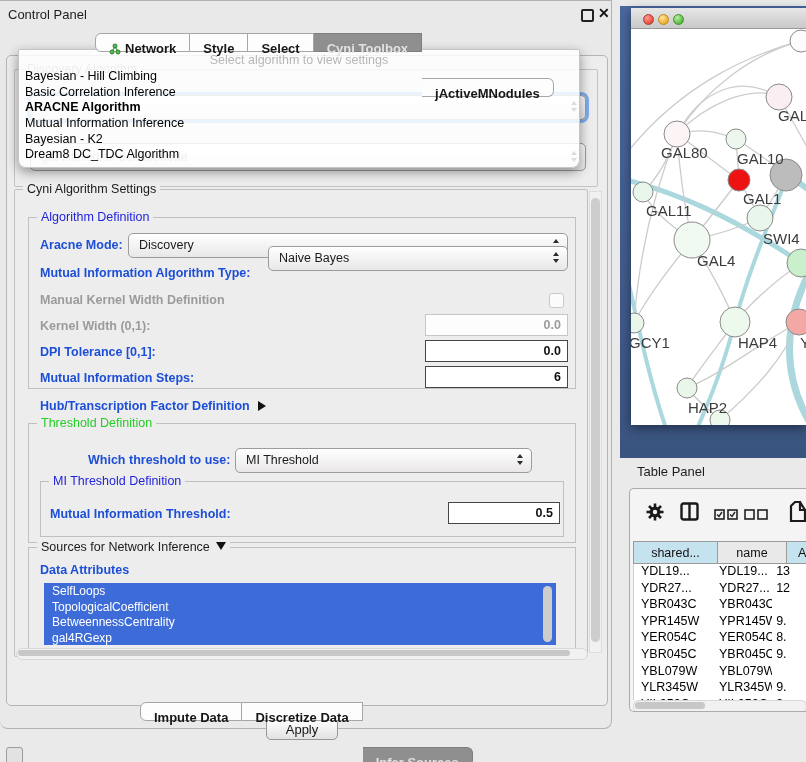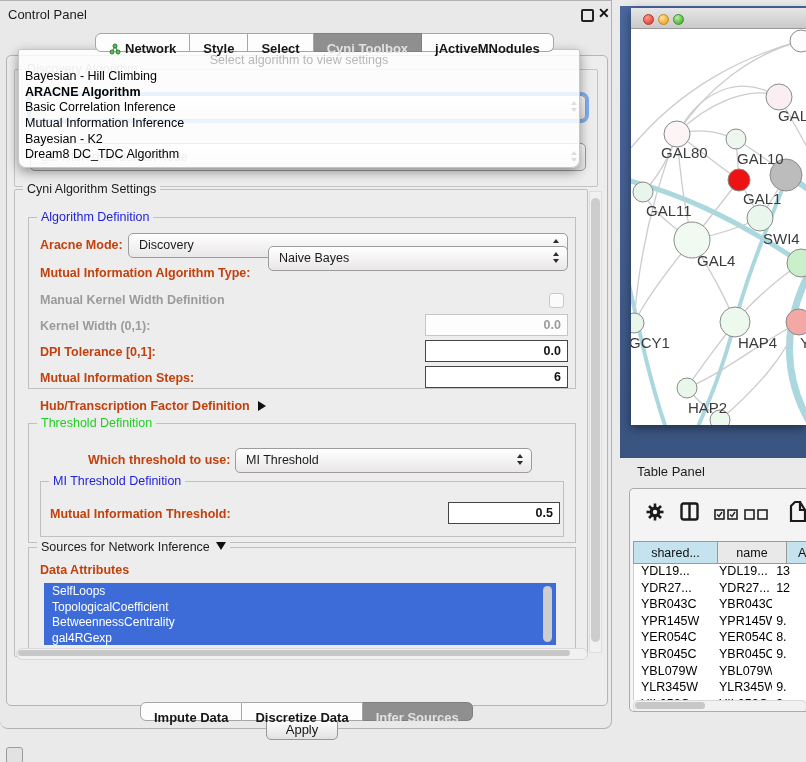--- a/index.html
+++ b/index.html
@@ -22,21 +22,21 @@
   #cp-close{left:598px;top:4px;font-size:14px;font-weight:bold;color:#111;}
   
   .tabbar{display:flex;}
   #top-tabs{left:95px;top:32px;height:22px;z-index:60;}
   .tab{
     background:#fdfdfd;border:1px solid #a6a6a6;border-left:none;
     font-size:13px;font-weight:bold;color:#161616;
     padding:7px 13px 0 13px;height:19px;box-sizing:border-box;white-space:nowrap;
   }
   .tab:first-child{border-left:1px solid #a6a6a6;border-radius:6px 0 0 6px;}
-  .tab:last-child{border-radius:0 6px 6px 0;}
+  .tab:last-child{border-radius:0 6px 6px 0;margin-top:45px;}
   .tab.selected{background:#8f8f8f;color:#e2e2e2;border-color:#7f7f7f;}
   .tab .ticon{display:inline-block;vertical-align:-2px;margin-right:4px;}
   
   #cp-content{left:6px;top:54px;width:600px;height:649px;background:#ededed;
     border:1px solid #b5b5b5;border-radius:5px;}
   
   #grp-inference{left:14px;top:68px;width:582px;height:116px;border:1px solid #c3c3c3;border-radius:2px;}
   .grp-label{position:absolute;top:-8px;left:8px;background:#ededed;padding:0 4px;font-size:12.5px;color:#1b1b1b;white-space:nowrap;}
   .grp-label.gray{color:#8f8f8f;}
   .grp-label.blue{color:#2222dd;}
@@ -58,21 +58,21 @@
     background:rgba(255,255,255,.84);
     border:1px solid #c6c6c6;border-radius:2px 2px 8px 8px;
     box-shadow:0 4px 12px rgba(0,0,0,.4);
     padding:1px 0 5px 0;
   }
   .pitem{font-size:12.5px;color:#000;padding:1px 6px;height:13.7px;white-space:nowrap;}
   .pitem.bold{font-weight:bold;}
   #popup-placeholder{font-size:12.5px;color:#b7b7b7;text-align:center;padding:2px 0 1px 0;}
   
   #grp-settings{left:14px;top:188px;width:572px;height:466px;border:1px solid #c0c0c0;border-radius:2px;}
-  .lbl{position:absolute;font-size:12.5px;font-weight:bold;color:#c2410c;white-space:nowrap;}
+  .lbl{position:absolute;font-size:12.5px;font-weight:bold;color:#1d4ed8;white-space:nowrap;}
   .lbl.dis{color:#9b9b9b;}
   .field{
     position:absolute;height:22px;box-sizing:border-box;background:#fff;
     border:1px solid #454545;font-size:12.5px;color:#111;
     text-align:right;padding:3px 6px 0 0;font-weight:bold;
   }
   .field.dis{border:1px solid #c6c6c6;color:#9b9b9b;background:#fdfdfd;}
   .checkbox{position:absolute;width:13px;height:13px;border:1px solid #c9c9c9;border-radius:3px;background:#fbfbfb;}
   .tri-right{display:inline-block;width:0;height:0;border-top:5.5px solid transparent;border-bottom:5.5px solid transparent;border-left:8px solid #111;margin-left:8px;vertical-align:-1px;}
   .tri-down{display:inline-block;width:0;height:0;border-left:5.5px solid transparent;border-right:5.5px solid transparent;border-top:8px solid #111;margin-left:6px;vertical-align:1px;}
@@ -167,22 +167,22 @@
     <span class="arrows" style="top:7px">
         <div class="arr-up"></div>
         <div class="arr-dn"></div>
       </span>
   </div>
 
   <div id="algo-popup" class="abs">
     <div id="popup-placeholder">Select algorithm to view settings</div>
     <div id="popup-items">
         <div class="pitem">Bayesian - Hill Climbing</div>
+        <div class="pitem">Basic Correlation Inference</div>
         <div class="pitem bold">ARACNE Algorithm</div>
-        <div class="pitem">Basic Correlation Inference</div>
         <div class="pitem">Mutual Information Inference</div>
         <div class="pitem">Bayesian - K2</div>
         <div class="pitem">Dream8 DC_TDC Algorithm</div>
       </div>
   </div>
 
   <div id="grp-settings" class="abs">
     <span class="grp-label">Cyni Algorithm Settings</span>
   </div>
   <div id="settings-vscroll" class="abs">

